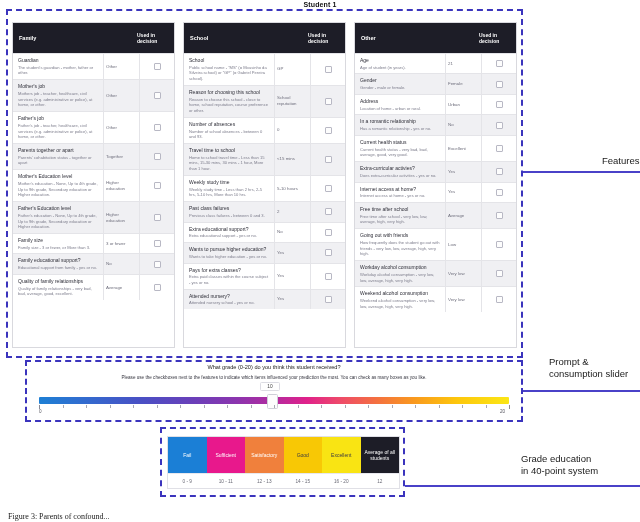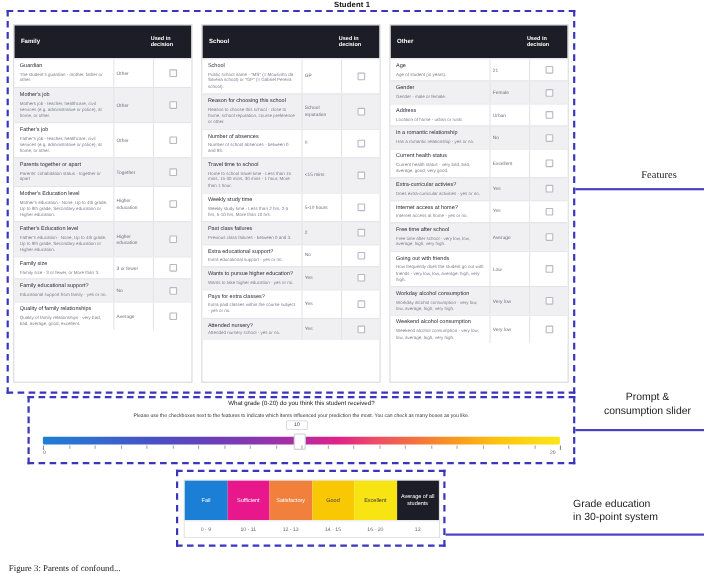--- a/index.html
+++ b/index.html
@@ -129,22 +129,22 @@
   .g-bound{
     flex:1 1 0;min-height:15px;
     display:flex;align-items:center;justify-content:center;
     font-size:4.7px;color:#6a6a76;background:#fff;
     border-top:1px solid #e8e8ee;box-sizing:border-box;
   }
   
   .ann{
     position:absolute;font-size:9.5px;color:#1a1a1a;line-height:1.25;
   }
-  #ann-features{left:583px;top:155px;font-family:Liberation Serif, serif;}
-  #ann-prompt{left:549px;top:356px;text-align:center;}
+  #ann-features{left:602px;top:155px;}
+  #ann-prompt{left:549px;top:356px;text-align:left;}
   #ann-grades{left:521px;top:453px;text-align:left;}
   .leader{
     position:absolute;height:1.6px;background:#4a41c8;
   }
   #leader-features{left:523px;top:171px;width:117px;}
   #leader-prompt{left:523px;top:390px;width:117px;}
   #leader-grades{left:405px;top:485px;width:235px;}
   
   .caption{
     position:absolute;left:8px;top:511px;width:624px;
@@ -547,16 +547,16 @@
 
 <div class="leader" id="leader-prompt"></div>
 <div class="ann" id="ann-prompt">
   <div>Prompt &amp;</div>
   <div>consumption slider</div>
 </div>
 
 <div class="leader" id="leader-grades"></div>
 <div class="ann" id="ann-grades">
   <div>Grade education</div>
-  <div>in 30-point system</div>
+  <div>in 40-point system</div>
 </div>
 
 <div class="caption">Figure 3:  Parents of confound...</div>
 
 </body></html>

